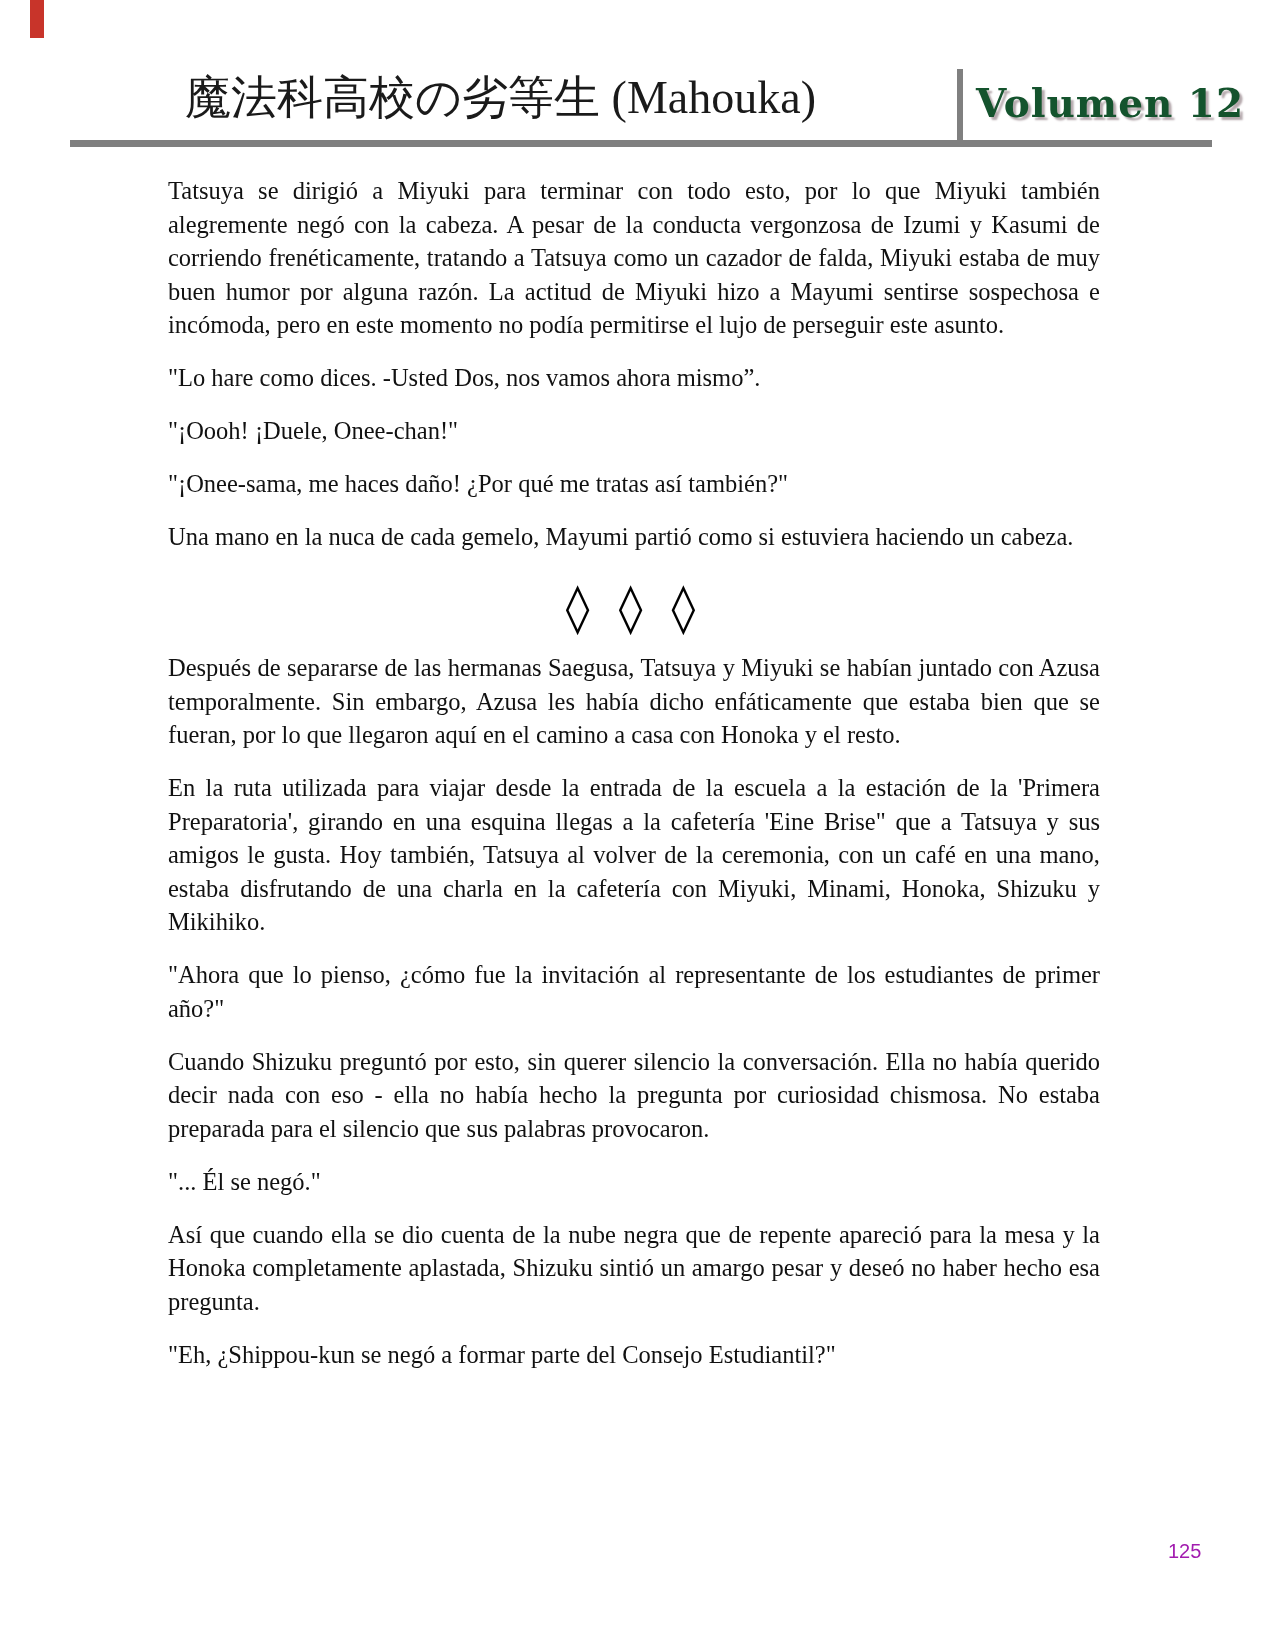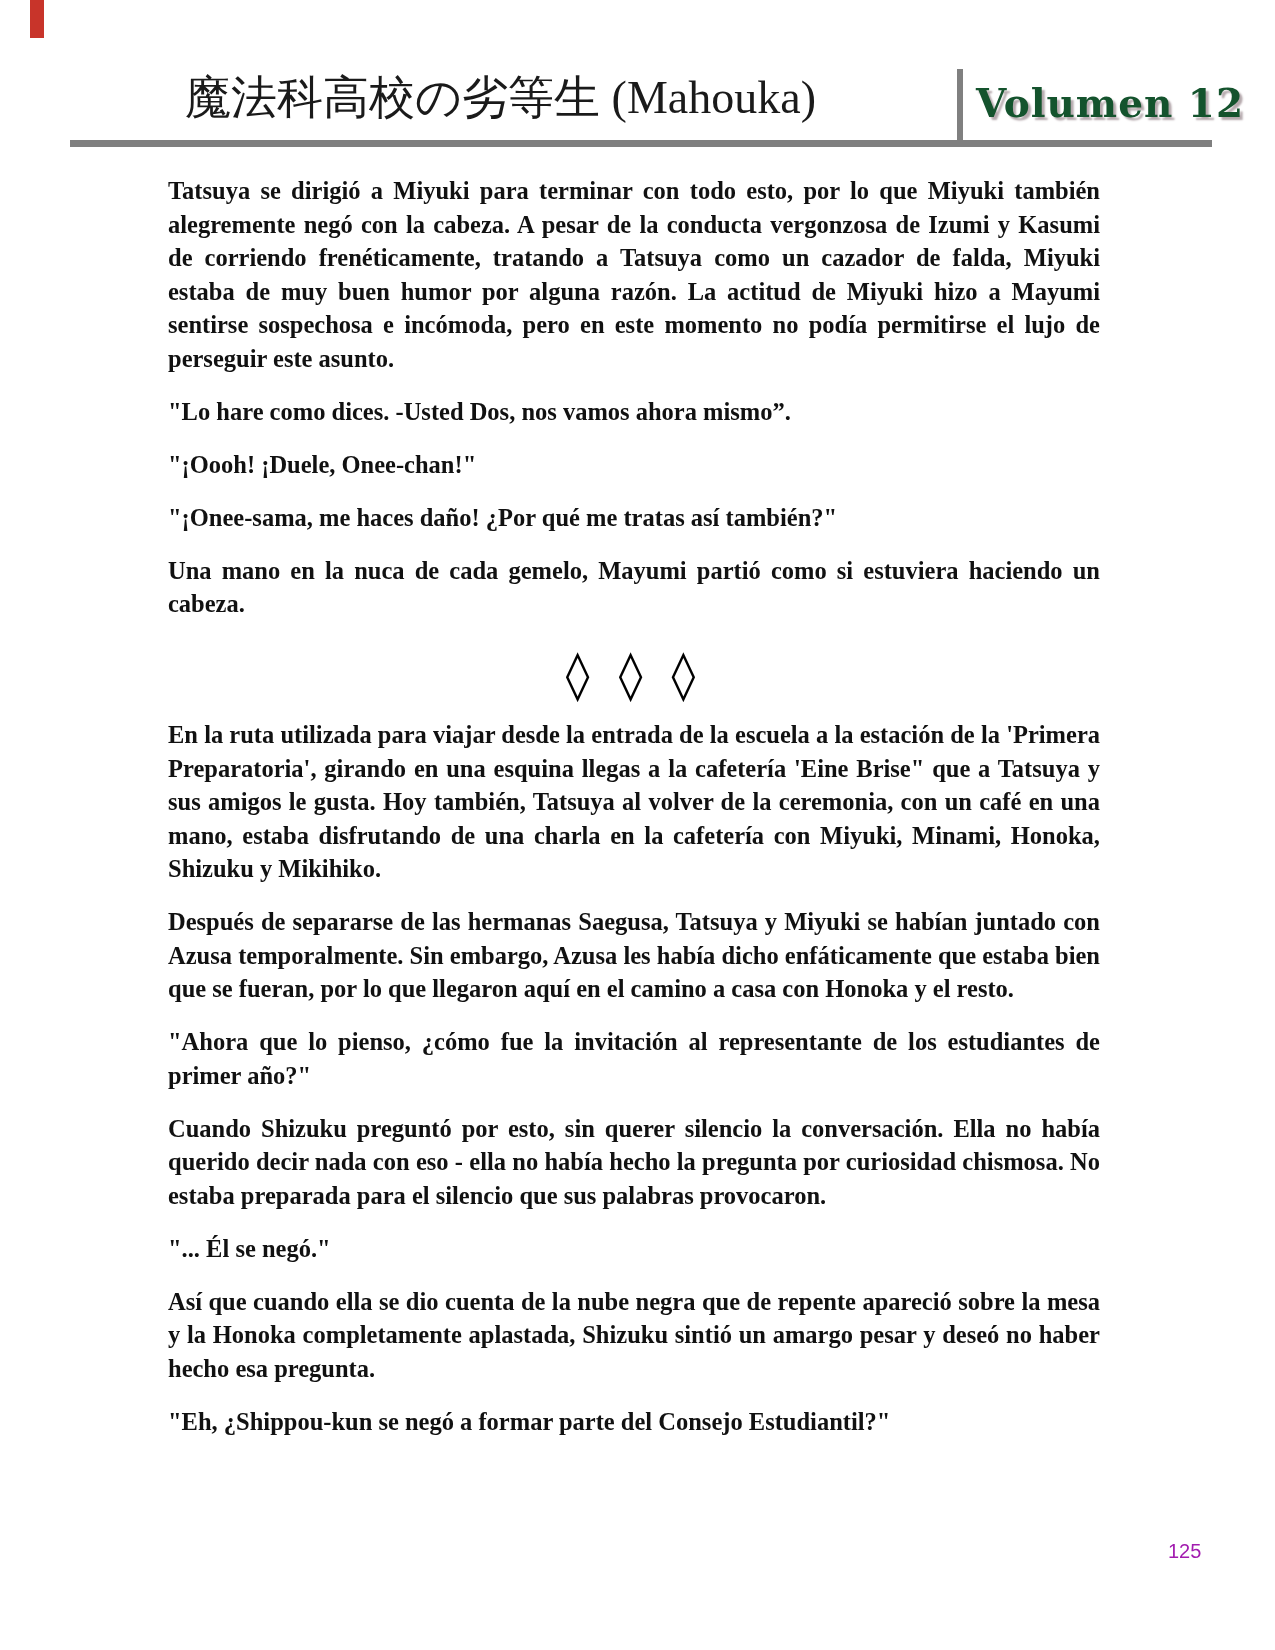--- a/index.html
+++ b/index.html
@@ -62,21 +62,21 @@
   }
   .body-text {
     position: absolute;
     top: 174px;
     left: 168px;
     width: 932px;
     font-size: 24.5px;
     line-height: 33.5px;
     text-align: justify;
   }
-  .body-text p { margin-bottom: 19.5px; font-weight: bold; }
+  .body-text p { margin-bottom: 19.5px; }
   .separator {
     text-align: center;
     font-family: "DejaVu Serif", serif;
     font-size: 48px;
     letter-spacing: 7px;
     line-height: 68px;
     height: 68px;
     margin: 14px 0 10px 0;
     color: #000000;
   }
@@ -101,24 +101,24 @@
   <div class="volume-label">Volumen 12</div>
   <div class="header-rule"></div>
 
   <div class="body-text">
     <p>Tatsuya se dirigió a Miyuki para terminar con todo esto, por lo que Miyuki también alegremente negó con la cabeza. A pesar de la conducta vergonzosa de Izumi y Kasumi de corriendo frenéticamente, tratando a Tatsuya como un cazador de falda, Miyuki estaba de muy buen humor por alguna razón. La actitud de Miyuki hizo a Mayumi sentirse sospechosa e incómoda, pero en este momento no podía permitirse el lujo de perseguir este asunto.</p>
     <p>"Lo hare como dices. -Usted Dos, nos vamos ahora mismo”.</p>
     <p>"¡Oooh! ¡Duele, Onee-chan!"</p>
     <p>"¡Onee-sama, me haces daño! ¿Por qué me tratas así también?"</p>
     <p>Una mano en la nuca de cada gemelo, Mayumi partió como si estuviera haciendo un cabeza.</p>
     <div class="separator">◊ ◊ ◊</div>
+    <p>Después de separarse de las hermanas Saegusa, Tatsuya y Miyuki se habían juntado con Azusa temporalmente. Sin embargo, Azusa les había dicho enfáticamente que estaba bien que se fueran, por lo que llegaron aquí en el camino a casa con Honoka y el resto.</p>
     <p>En la ruta utilizada para viajar desde la entrada de la escuela a la estación de la 'Primera Preparatoria', girando en una esquina llegas a la cafetería 'Eine Brise" que a Tatsuya y sus amigos le gusta. Hoy también, Tatsuya al volver de la ceremonia, con un café en una mano, estaba disfrutando de una charla en la cafetería con Miyuki, Minami, Honoka, Shizuku y Mikihiko.</p>
-    <p>Después de separarse de las hermanas Saegusa, Tatsuya y Miyuki se habían juntado con Azusa temporalmente. Sin embargo, Azusa les había dicho enfáticamente que estaba bien que se fueran, por lo que llegaron aquí en el camino a casa con Honoka y el resto.</p>
     <p>"Ahora que lo pienso, ¿cómo fue la invitación al representante de los estudiantes de primer año?"</p>
     <p>Cuando Shizuku preguntó por esto, sin querer silencio la conversación. Ella no había querido decir nada con eso - ella no había hecho la pregunta por curiosidad chismosa. No estaba preparada para el silencio que sus palabras provocaron.</p>
     <p>"... Él se negó."</p>
-    <p>Así que cuando ella se dio cuenta de la nube negra que de repente apareció sobre la mesa y la Honoka completamente aplastada, Shizuku sintió un amargo pesar y deseó no haber hecho esa pregunta.</p>
+    <p>Así que cuando ella se dio cuenta de la nube negra que de repente apareció para la mesa y la Honoka completamente aplastada, Shizuku sintió un amargo pesar y deseó no haber hecho esa pregunta.</p>
     <p>"Eh, ¿Shippou-kun se negó a formar parte del Consejo Estudiantil?"</p>
   </div>
 
   <div class="page-number">125</div>
 
 </div>
 
 </body></html>

